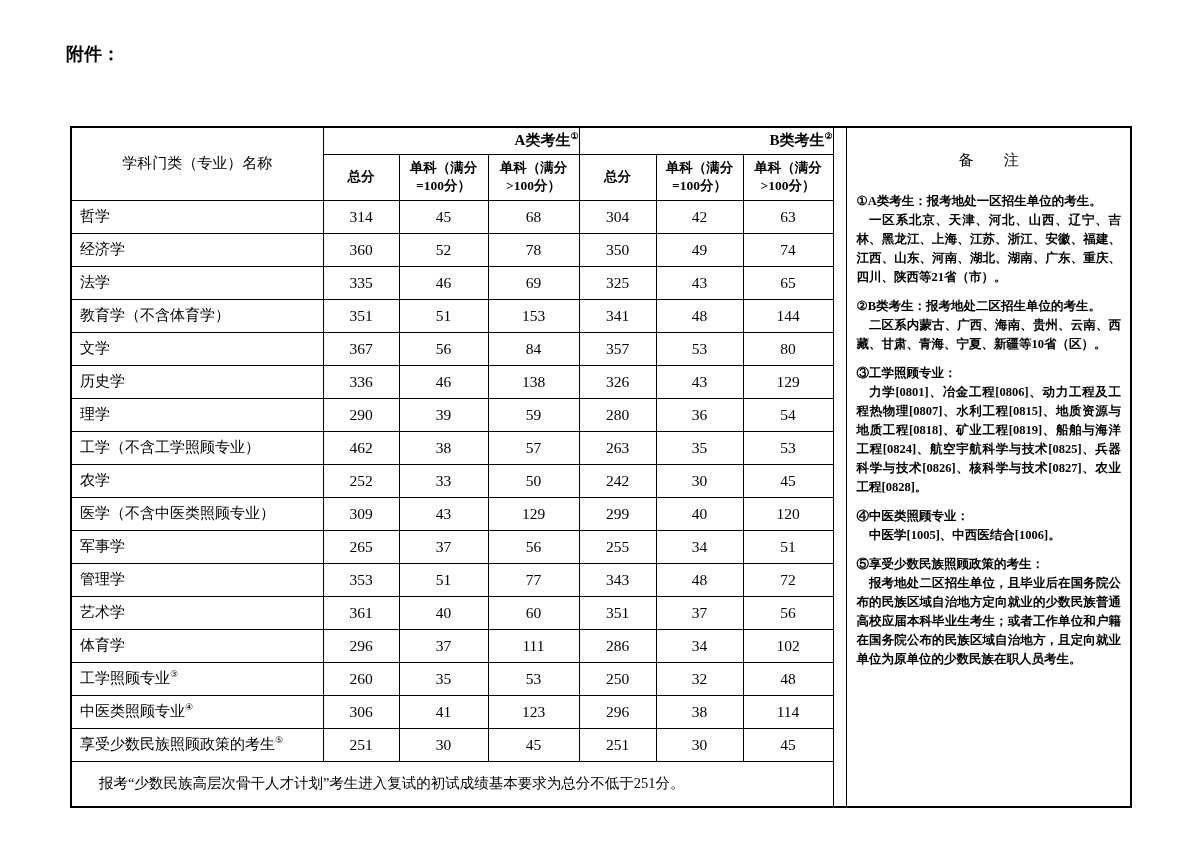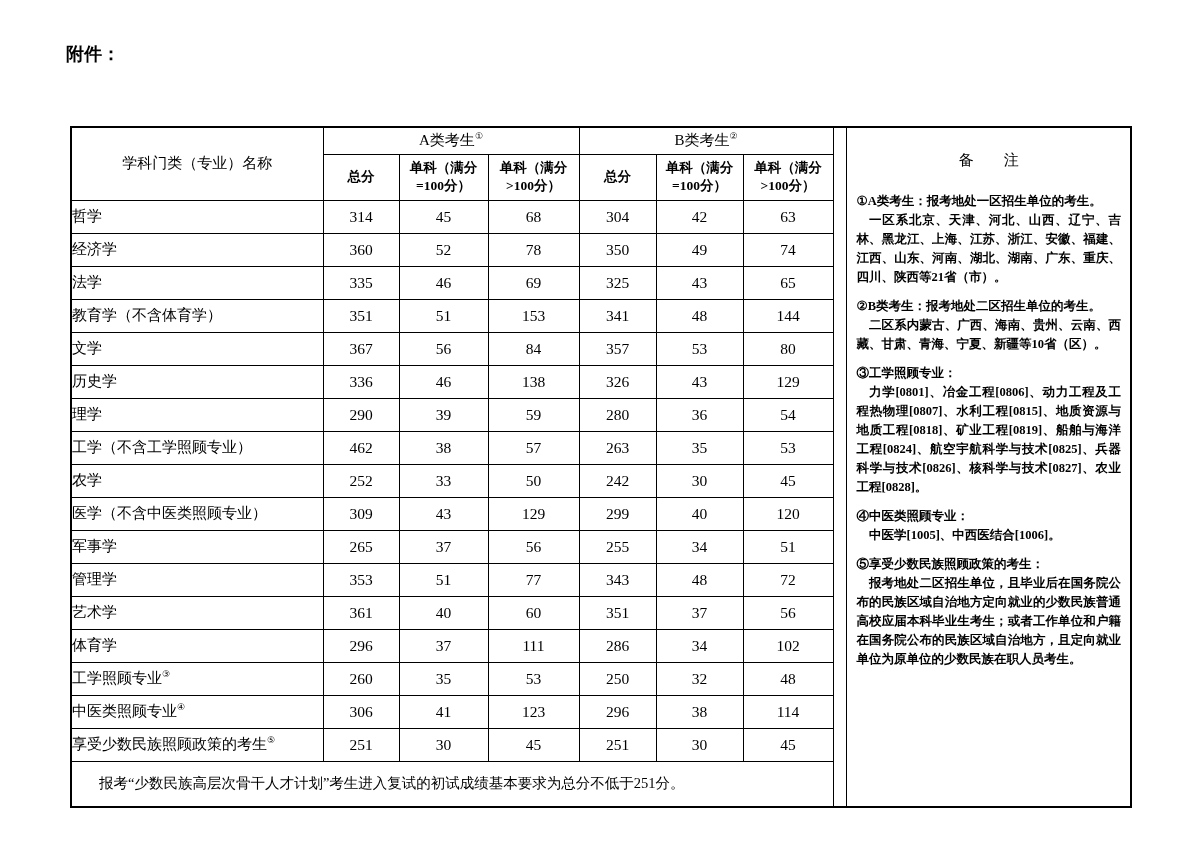--- a/index.html
+++ b/index.html
@@ -42,40 +42,41 @@
   .score-table th, .score-table td { border:1px solid #000; }
   th.subject-head {
     font-size:15px;
     font-weight:normal;
     text-align:center;
     vertical-align:middle;
   }
   th.group {
     height:27px;
     font-size:15px;
-    font-weight:normal;
-    text-align:center;
+    font-weight:bold;
+    text-align:right;
     vertical-align:middle;
   }
   th.group sup, td.subject sup {
     font-size:9px;
     vertical-align:super;
     line-height:0;
   }
   th.sub {
     height:46px;
     font-size:13.5px;
     font-weight:bold;
     text-align:center;
     vertical-align:middle;
   }
   .pre { white-space:pre-line; line-height:1.35; }
   td.subject {
     height:33px;
     text-align:left;
+    padding-left:8px;
     font-size:15px;
     vertical-align:middle;
   }
   td.num {
     height:33px;
     text-align:center;
     font-size:15.5px;
     vertical-align:middle;
   }
   td.gap { padding:0; }

